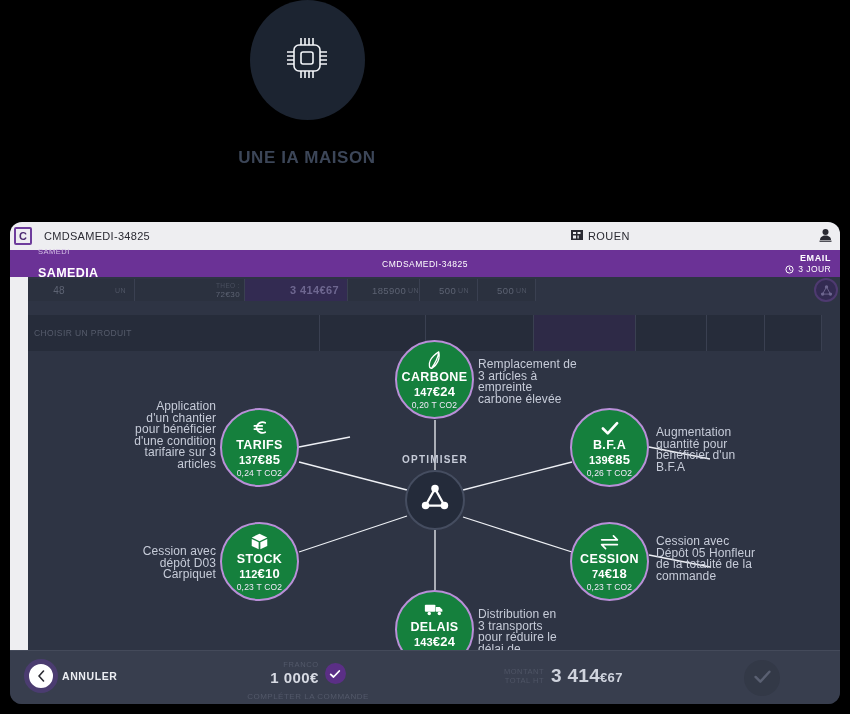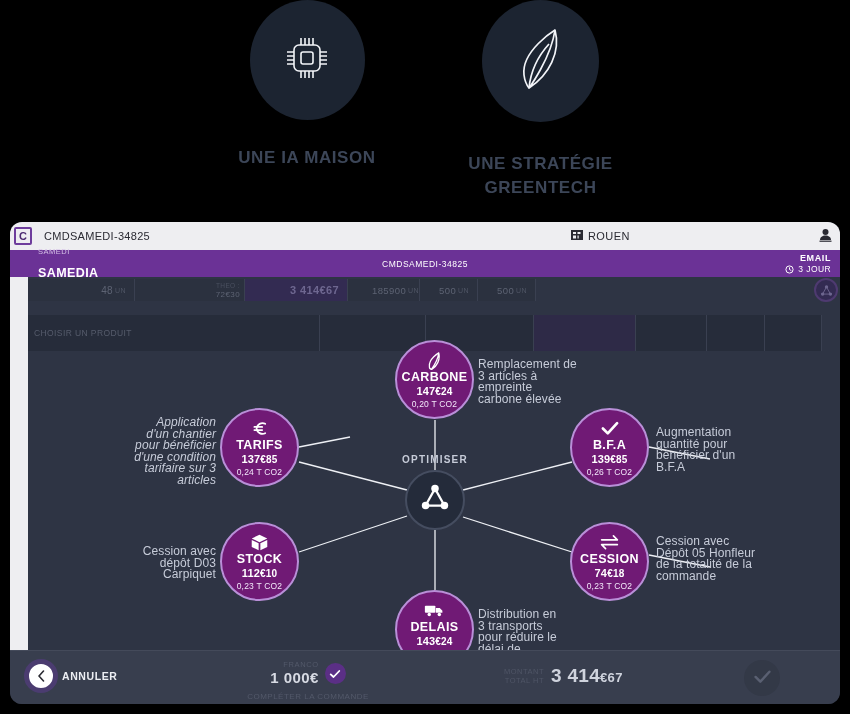--- a/index.html
+++ b/index.html
@@ -180,21 +180,21 @@
     display: flex; align-items: center;
     border-right: 1px solid #3a4051;
     background: #2b313f;
     color: #5d6373;
     font-size: 8px;
     letter-spacing: 0.4px;
     white-space: nowrap;
     overflow: hidden;
   }
   .tcell.name    { width: 296px; padding-left: 6px; }
-  .tcell.qty     { width: 107px; justify-content: flex-end; padding-right: 8px; font-size: 10px; }
+  .tcell.qty     { width: 107px; justify-content: flex-end; padding-right: 8px; font-size: 10px; gap: 48px; }
   .tcell.theo    { width: 110px; flex-direction: column; align-items: flex-end;
                    justify-content: center; padding-right: 4px; }
   .tcell.amount  { width: 103px; justify-content: flex-end; padding-right: 8px;
                    background: #332b52; color: #6e6790; font-size: 11px; font-weight: bold; }
   .tcell.s1      { width: 72px; justify-content: flex-end; font-size: 9.5px; }
   .tcell.s2      { width: 58px; justify-content: flex-end; padding-right: 8px; font-size: 9.5px; }
   .tcell.s3      { width: 58px; justify-content: flex-end; padding-right: 8px; font-size: 9.5px; }
   .tcell .unit   { font-size: 7px; margin-left: 2px; color: #4f5565; }
 
   .tcell .hdr {
@@ -221,39 +221,39 @@
   .graph-layer {
     position: absolute;
     left: 0; top: 55px;
     width: 830px; height: 405px;
   }
   .graph-svg { position: absolute; left: 0; top: 0; }
 
   .node {
     position: absolute;
     border-radius: 50%;
-    background: #701a75;
+    background: #15803d;
     border: 2px solid #b98fd8;
     display: flex;
     flex-direction: column;
     align-items: center;
     justify-content: center;
     text-align: center;
     color: #ffffff;
   }
   .node .n-ico { height: 20px; margin-bottom: 1px; display:flex; align-items:center; }
   .node .n-name {
     font-size: 12.5px; font-weight: bold; letter-spacing: 0.4px;
     line-height: 13px;
   }
   .node .n-price {
     font-size: 11px; font-weight: bold; letter-spacing: 0.2px;
     margin-top: 2px; line-height: 11px;
   }
-  .node .n-price .cts { font-size: 10px; font-weight: bold; }
+  .node .n-price .cts { font-size: 13px; font-weight: bold; }
   .node .n-co2 {
     font-size: 8.5px; letter-spacing: 0.2px; margin-top: 3px;
     color: #f2e8fa; line-height: 9px;
   }
   .node.n-carbone { left: 385px; top: 63px;  width: 79px; height: 79px; }
   .node.n-tarifs  { left: 210px; top: 131px; width: 79px; height: 79px; }
   .node.n-bfa     { left: 560px; top: 131px; width: 79px; height: 79px; }
   .node.n-stock   { left: 210px; top: 245px; width: 79px; height: 79px; }
   .node.n-cession { left: 560px; top: 245px; width: 79px; height: 79px; }
   .node.n-delais  { left: 385px; top: 313px; width: 79px; height: 79px; }
@@ -277,21 +277,21 @@
   }
 
   .annot {
     position: absolute;
     color: #c7ccd9;
     font-size: 12px;
     line-height: 11.5px;
     letter-spacing: 0.1px;
   }
   .annot.a-carbone { left: 468px; top: 82px;  width: 100px; text-align: left; }
-  .annot.a-tarifs  { left: 124px; top: 140px; width: 82px;  text-align: right; font-style: italic; }
+  .annot.a-tarifs  { left: 124px; top: 124px; width: 82px;  text-align: right; }
   .annot.a-bfa     { left: 646px; top: 150px; width: 104px; text-align: left; }
   .annot.a-stock   { left: 110px; top: 269px; width: 96px;  text-align: right; }
   .annot.a-cession { left: 646px; top: 259px; width: 100px; text-align: left; }
   .annot.a-delais  { left: 468px; top: 332px; width: 88px;  text-align: left; }
 
   
   .bottombar {
     position: absolute;
     left: 0; bottom: 0;
     width: 830px; height: 54px;
@@ -380,32 +380,20 @@
             <path d="M24 10v7M28 10v7M32 10v7M36 10v7"></path>
             <path d="M24 43v7M28 43v7M32 43v7M36 43v7"></path>
             <path d="M10 24h7M10 28h7M10 32h7M10 36h7"></path>
             <path d="M43 24h7M43 28h7M43 32h7M43 36h7"></path>
           </svg>
         </span>
       </div>
       <div class="promo-label">UNE IA MAISON</div>
     </div>
 
-    <div class="promo-item gt">
-      <div class="promo-disc">
-        <span>
-          <svg width="58" height="68" viewBox="0 0 58 68" fill="none" stroke="#f2f4f8" stroke-width="1.7" stroke-linejoin="round">
-            <path d="M43 5C43 5 9 26 12 50c1 8 5 13 5 13"></path>
-            <path d="M43 5c6 22-6 45-26 58 0 0 22-30 26-58Z"></path>
-            <path d="M37 19c-10 11-18 24-20 44"></path>
-          </svg>
-        </span>
-      </div>
-      <div class="promo-label">UNE STRATÉGIE GREENTECH</div>
-    </div>
   </div>
 
   <div class="app-window">
 
     <div class="topbar">
       <div class="logo-badge">C</div>
       <div class="topbar-ref">CMDSAMEDI-34825</div>
 
       <div class="topbar-depot">
         <span class="depot-ico">

